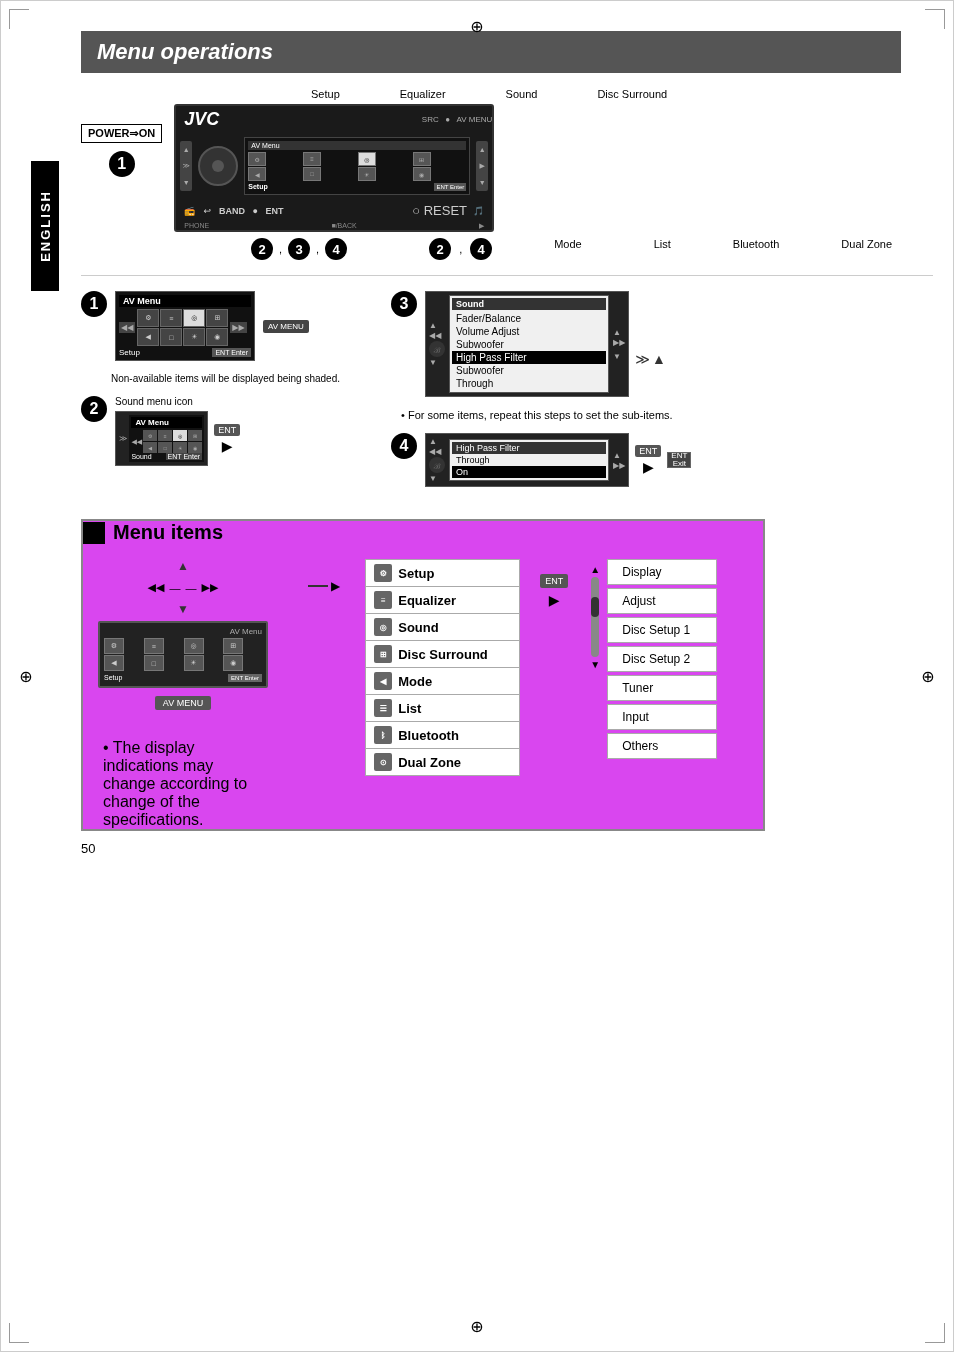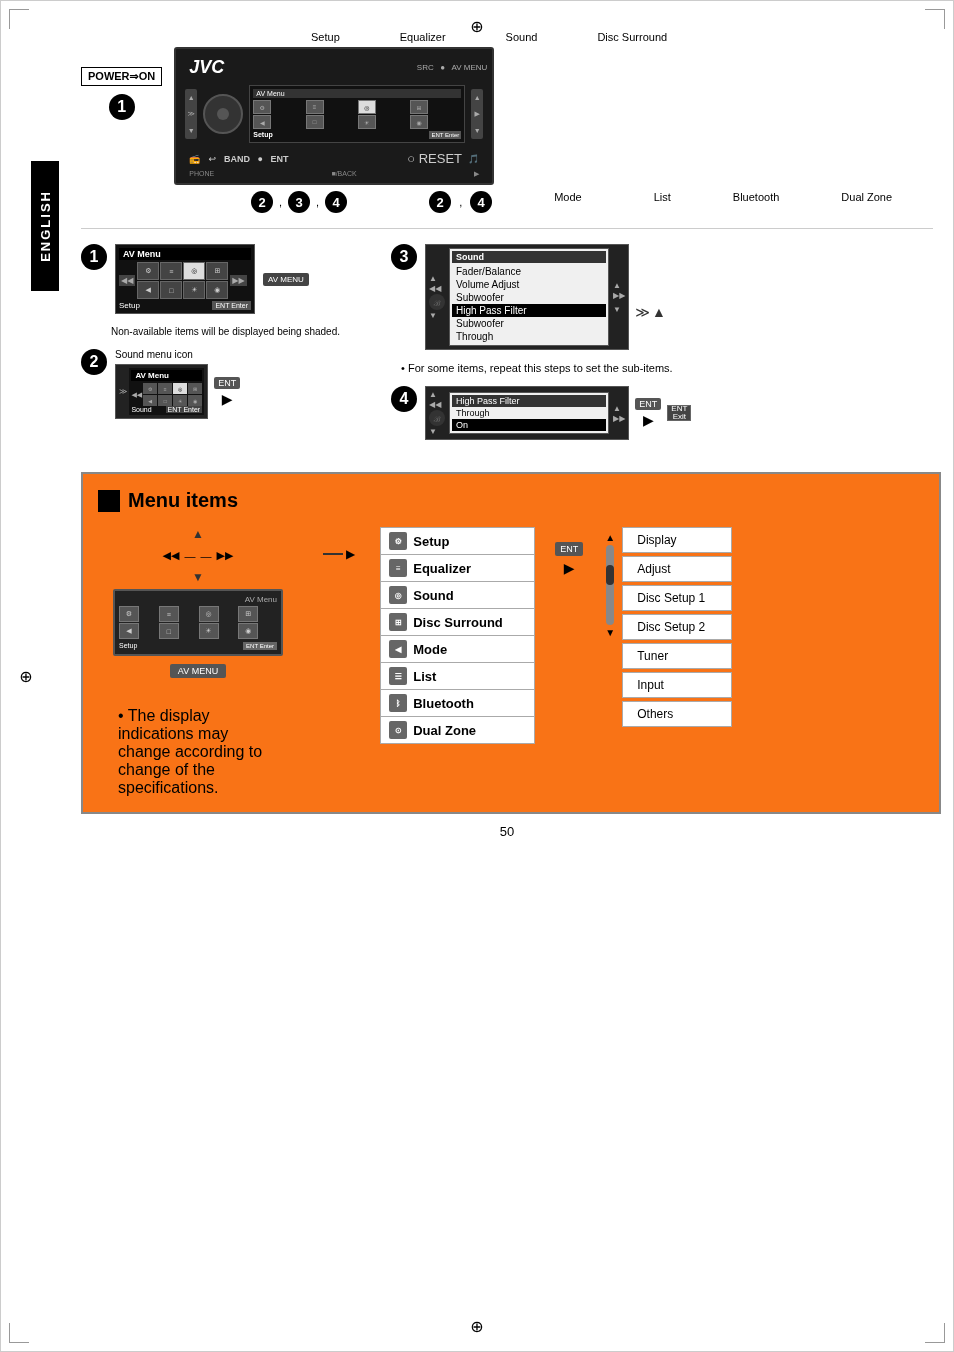--- a/index.html
+++ b/index.html
@@ -98,21 +98,20 @@
       font-weight: bold;
       display: inline-block;
       margin-bottom: 8px;
     }
 
     
     .jvc-device {
       border: 2px solid #333;
       background: #1a1a1a;
       width: 320px;
-      padding: 5px;
       border-radius: 3px;
     }
     .jvc-logo {
       color: #fff;
       font-size: 18px;
       font-weight: bold;
       font-style: italic;
       padding: 3px 8px;
     }
 
@@ -216,24 +215,23 @@
       padding: 1px 4px;
     }
     .hpf-item.hl {
       background: #000;
       color: #fff;
     }
 
     
     .menu-items-section {
       border: 2px solid #888;
-      background: #f97316;
-      padding: 15px;
+      background: #d946ef;
       margin-top: 20px;
-      width: 860px;
+      width: 684px;
       position: relative;
     }
     .menu-items-title {
       font-size: 20px;
       font-weight: bold;
       margin-bottom: 15px;
       display: flex;
       align-items: center;
       gap: 8px;
     }
@@ -329,21 +327,21 @@
 
     
     .bottom-note {
       font-size: 16px;
       margin-top: 24px;
       max-width: 160px;
     }
 
     
     .page-number {
-      text-align: center;
+      text-align: left;
       font-size: 13px;
       margin-top: 10px;
     }
 
     
     .page-footer {
       position: absolute;
       bottom: 25px;
       left: 30px;
       right: 30px;
@@ -445,20 +443,21 @@
   <div class="reg-mark reg-bottom">⊕</div>
   <div class="reg-mark reg-left">⊕</div>
   <div class="reg-mark reg-right">⊕</div>
 
   <div class="english-sidebar">
     <span>ENGLISH</span>
   </div>
 
   <div class="main-content">
 
+    <div class="title-banner">Menu operations</div>
 
     <div style="position:relative; margin-bottom:10px;">
 
       <div style="display:flex; margin-left:230px; gap:60px; margin-bottom:4px;">
         <span style="font-size:11px;">Setup</span>
         <span style="font-size:11px;">Equalizer</span>
         <span style="font-size:11px;">Sound</span>
         <span style="font-size:11px;">Disc Surround</span>
       </div>
 

